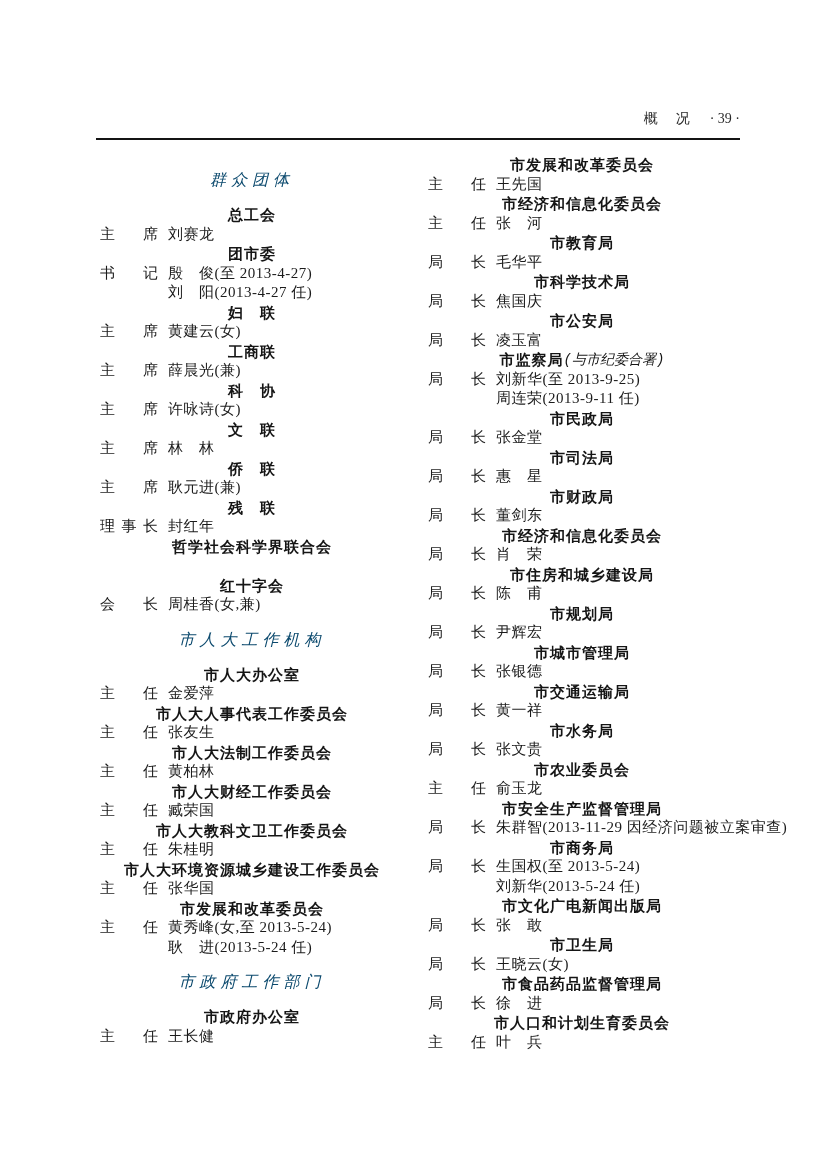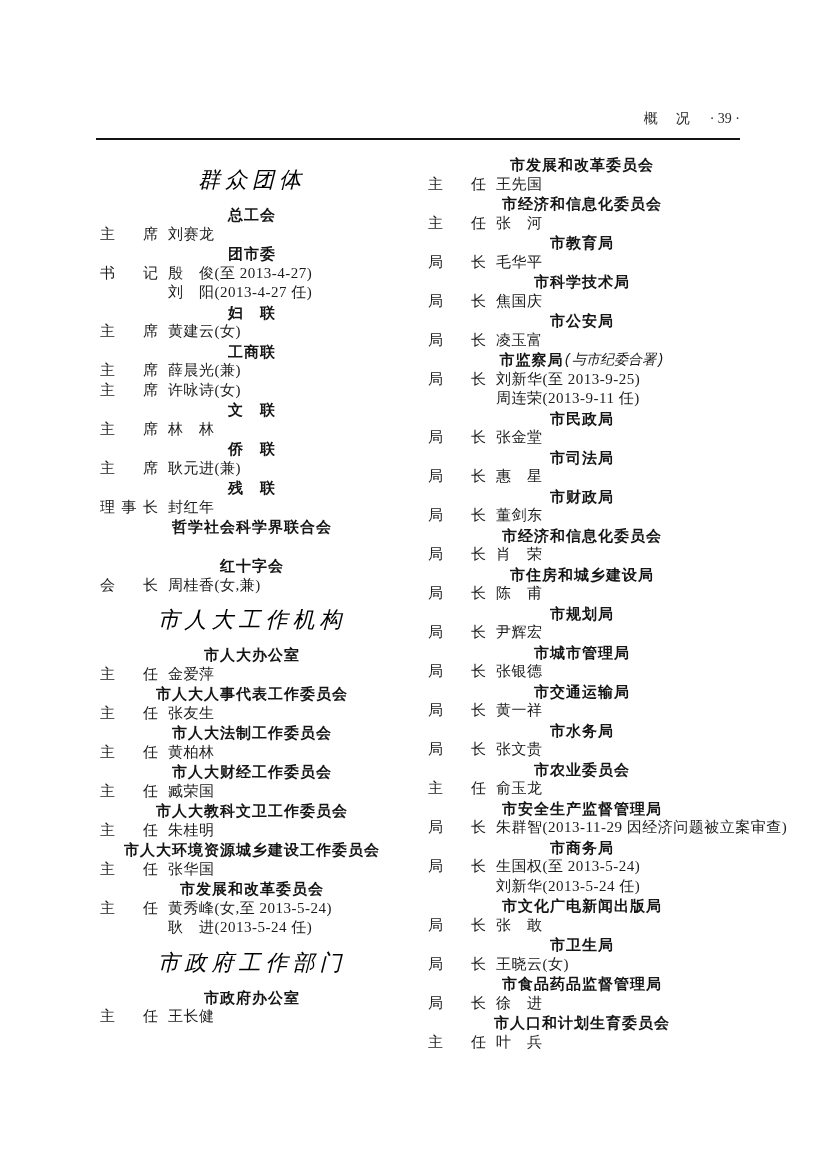--- a/index.html
+++ b/index.html
@@ -36,26 +36,26 @@
     height:19.5px;
     display:flex;
     align-items:center;
     font-size:15px;
     white-space:nowrap;
     line-height:1;
   }
   .row.section{
     height:50px;
     justify-content:center;
-    font-size:22px;
+    font-size:16px;
     letter-spacing:5px;
     font-style:italic;
     font-weight:500;
     font-family:"DejaVu Serif","Liberation Serif",serif;
-    color:#000000;
+    color:#0c4a6e;
   }
   .row.org{
     justify-content:center;
     font-family:"Liberation Sans","DejaVu Sans",sans-serif;
     font-weight:700;
     letter-spacing:1px;
     color:#151515;
   }
   .row.org .org-suffix{
     font-family:Liberation Mono, monospace;
@@ -123,20 +123,23 @@
         <div class="row org">
           <span class="org-text">工商联</span>
         </div>
         <div class="row person">
           <span class="role">
             <span>主</span>
             <span>席</span>
           </span>
           <span class="name">薛晨光(兼)</span>
         </div>
+        <div class="row org">
+          <span class="org-text">科　协</span>
+        </div>
         <div class="row person">
           <span class="role">
             <span>主</span>
             <span>席</span>
           </span>
           <span class="name">许咏诗(女)</span>
         </div>
         <div class="row org">
           <span class="org-text">文　联</span>
         </div>

